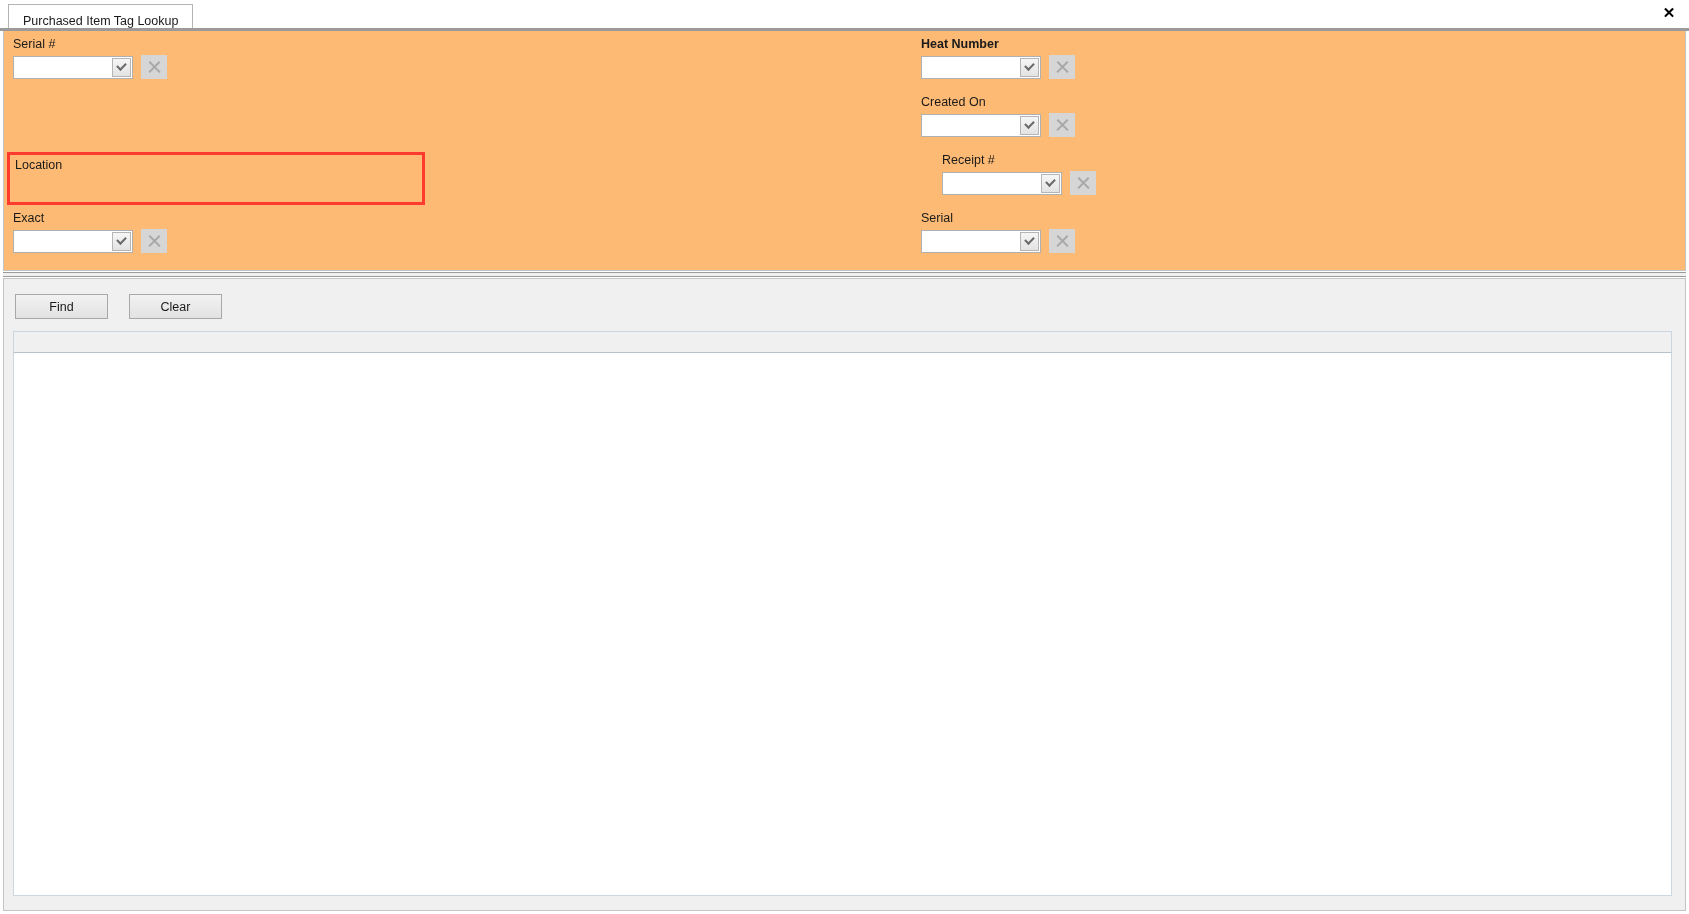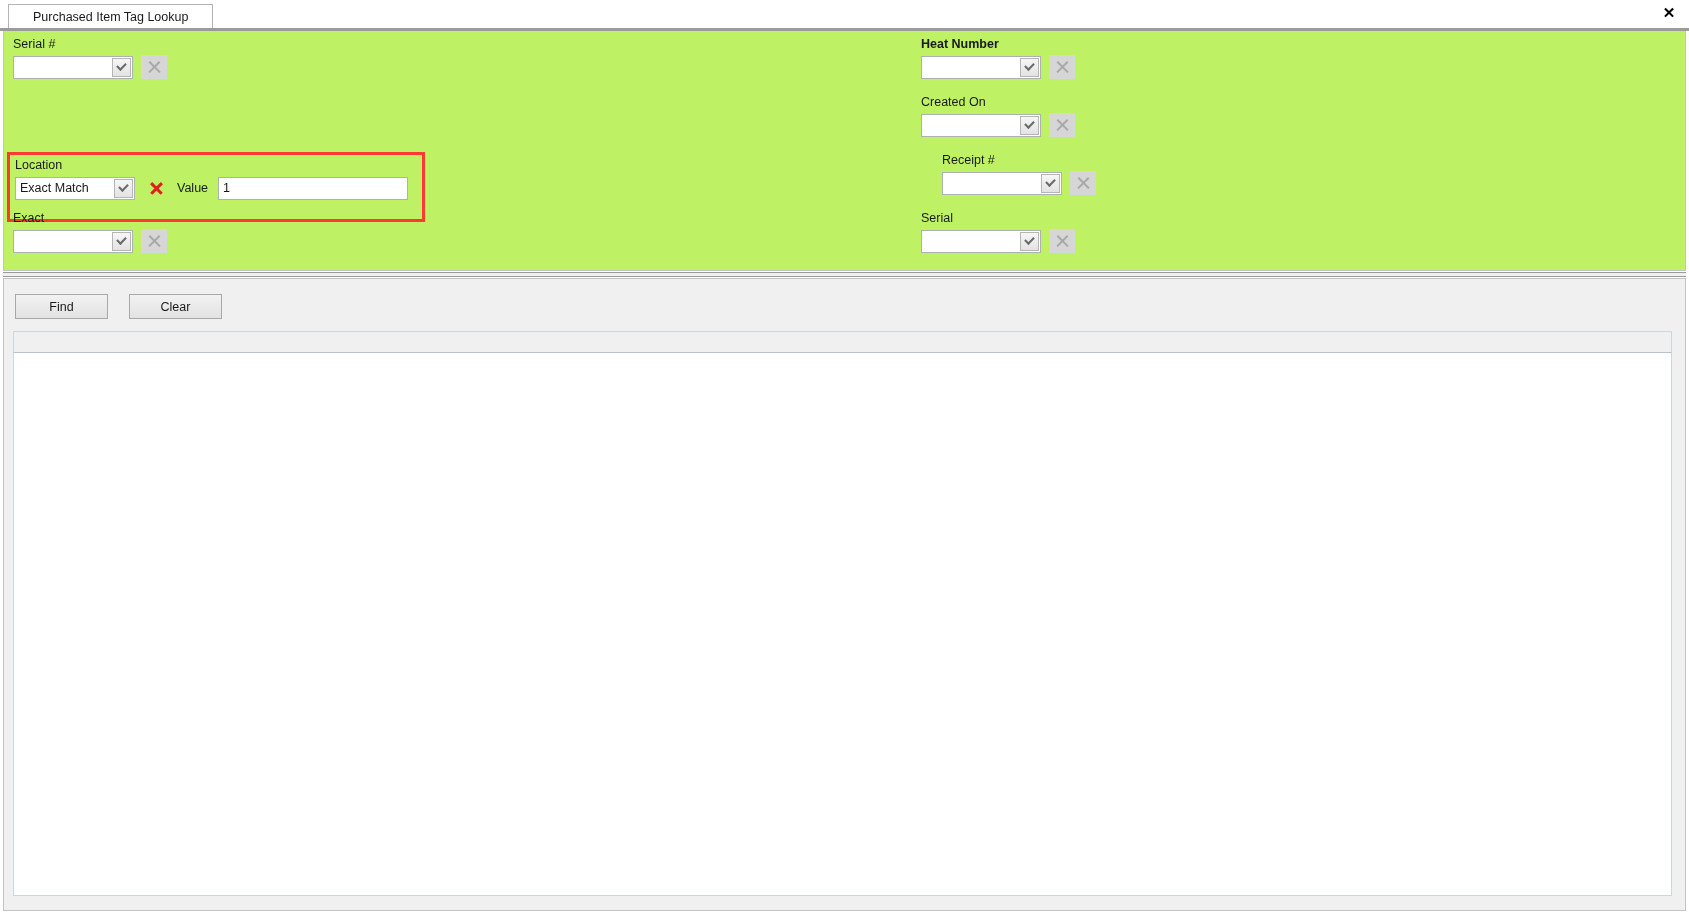--- a/index.html
+++ b/index.html
@@ -29,27 +29,27 @@
   .tabstrip-underline {
     position: absolute;
     left: 0; top: 28px;
     width: 1689px; height: 3px;
     background: #9b9b9b;
   }
   .tab {
     position: absolute;
     left: 8px; top: 4px;
     height: 24px;
-    padding: 0 24px;
+    padding: 0 14px;
     background: #ffffff;
     border: 1px solid #b4b4b4;
     border-bottom: none;
     box-sizing: border-box;
     display: flex;
-    align-items: center;
+    align-items: flex-end;
     font-size: 12.5px;
     color: #1a1a1a;
     white-space: nowrap;
     cursor: default;
   }
   .close-x {
     position: absolute;
     right: 10px; top: 3px;
     width: 20px; height: 20px;
     display: flex;
@@ -61,21 +61,21 @@
     cursor: pointer;
     font-family: "Liberation Sans", sans-serif;
   }
 
   
   .criteria-panel {
     position: absolute;
     left: 3px; top: 31px;
     width: 1683px;
     height: 240px;
-    background: #bef264;
+    background: #fdba74;
     border: 1px solid #c4c4c4;
     border-top: none;
     box-sizing: border-box;
   }
 
   .field-group { position: absolute; }
   .field-label {
     font-size: 12.5px;
     color: #1a1a1a;
     line-height: 16px;
@@ -162,21 +162,21 @@
   .x-btn.active .x-glyph::after {
     background: #e02020;
     height: 2.8px;
   }
 
   
   .location-group {
     position: absolute;
     left: 3px; top: 121px;
     width: 418px;
-    height: 70px;
+    height: 53px;
     border: 3px solid #ff3b30;
     box-sizing: border-box;
   }
   .location-inner {
     position: absolute;
     left: 5px; top: 2px;
     right: 3px;
   }
   .value-label {
     font-size: 12.5px;
@@ -291,33 +291,20 @@
       <div class="x-btn">
           <span class="x-glyph"></span>
         </div>
     </div>
   </div>
 
 
   <div class="location-group">
     <div class="location-inner">
       <div class="field-label">Location</div>
-      <div class="field-row">
-        <div class="combo">
-          <span class="combo-text">Exact Match</span>
-          <span class="combo-btn">
-              <i class="chev"></i>
-            </span>
-        </div>
-        <div class="x-btn active">
-            <span class="x-glyph"></span>
-          </div>
-        <span class="value-label">Value</span>
-        <input class="value-input" type="text" value="1" style="">
-      </div>
     </div>
   </div>
 
   <div class="field-group" style="left:9px; top:179px;">
     <div class="field-label">Exact</div>
     <div class="field-row">
       <div class="combo">
         <span class="combo-text"></span>
         <span class="combo-btn">
             <i class="chev"></i>

